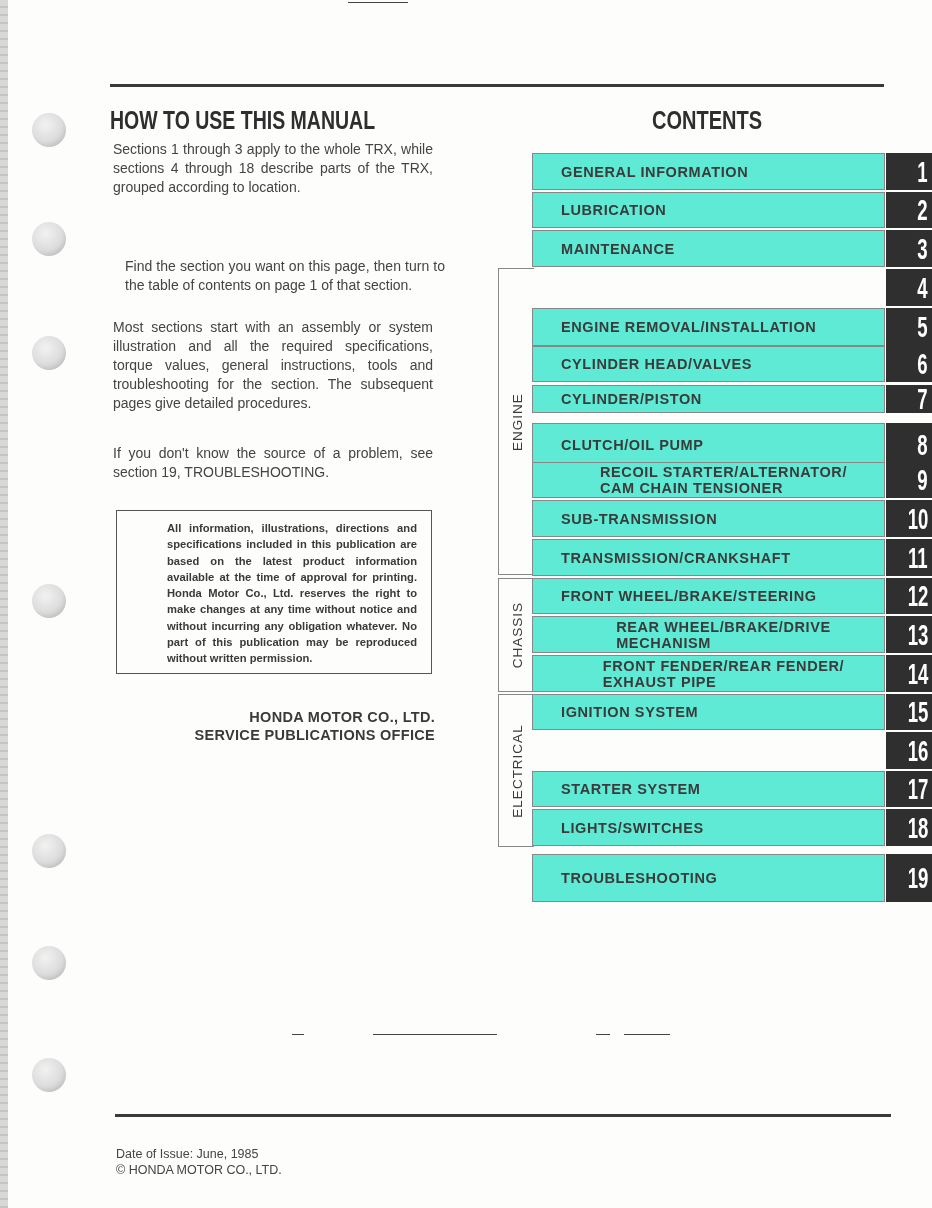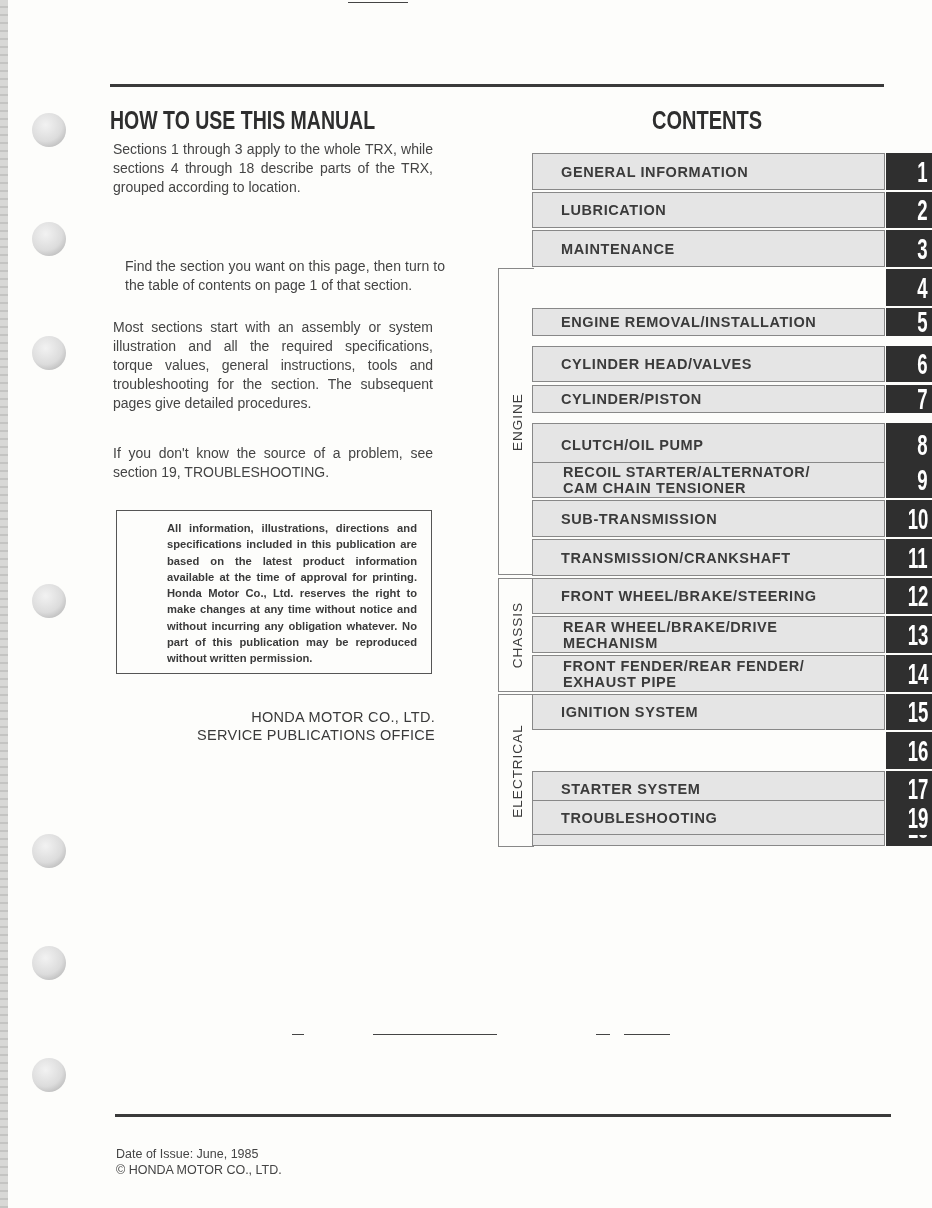--- a/index.html
+++ b/index.html
@@ -27,33 +27,33 @@
   }
   .para {
     position: absolute; left: 113px; width: 320px; font-size: 14px; line-height: 19px;
     text-align: justify; color: #444;
   }
   .notice-box {
     position: absolute; left: 116px; top: 510px; width: 316px; height: 164px;
     border: 1px solid #555; box-sizing: border-box; padding: 9px 14px 0 14px;
   }
   .notice-text { font-size: 11.2px; line-height: 16.3px; font-weight: bold; text-align: justify; color: #3a3a3a; margin-left: 36px; }
-  .publisher { position: absolute; right: 497px; top: 708px; text-align: right; font-size: 14.5px; line-height: 18px; color: #3a3a3a; letter-spacing: 0.3px; }
+  .publisher { position: absolute; right: 497px; top: 708px; text-align: right; font-size: 14.5px; line-height: 18px; color: #3a3a3a; letter-spacing: 0.3px; font-weight: bold; }
   .contents-title {
     position: absolute; left: 652px; top: 106px; font-weight: bold; font-size: 25px; color: #2e2e2e;
     transform: scaleX(0.8); transform-origin: left top;
   }
   .row { position: absolute; left: 532px; width: 400px; }
   .row-label {
     position: absolute; left: 0; top: 0; bottom: 0; width: 353px;
-    border: 1px solid #888; box-sizing: border-box; background: #e5e5e5;
+    border: 1px solid #888; box-sizing: border-box; background: #5eead4;
     font-size: 14.5px; font-weight: bold; letter-spacing: 0.6px; color: #3b3b3b;
     display: flex; align-items: center; padding-left: 28px; line-height: 16px;
   }
-  .row-label.two-line { padding-left: 30px; }
+  .row-label.two-line { padding-left: 30px; justify-content: center; }
   .row-num {
     position: absolute; left: 354px; top: 0; bottom: 0; width: 46px; background: #2f2f2f;
     color: #fff; font-weight: bold; font-size: 30px; text-align: right; padding-right: 4px; box-sizing: border-box;
     display: flex; align-items: center; justify-content: flex-end;
   }
   .row-num span { display: inline-block; transform: scaleX(0.62); transform-origin: right center; }
   .group {
     position: absolute; left: 498px; width: 36px; border: 1px solid #888; border-right: none; box-sizing: border-box;
   }
   .group-label {
@@ -124,21 +124,21 @@
   <div class="row-label">MAINTENANCE</div>
   <div class="row-num">
       <span>3</span>
     </div>
 </div>
 <div class="row" style="top:269px;height:37px">
   <div class="row-num">
       <span>4</span>
     </div>
 </div>
-<div class="row" style="top:308px;height:28px">
+<div class="row" style="top:308px;height:38px">
   <div class="row-label">ENGINE REMOVAL/INSTALLATION</div>
   <div class="row-num">
       <span>5</span>
     </div>
 </div>
 <div class="row" style="top:346px;height:36px">
   <div class="row-label">CYLINDER HEAD/VALVES</div>
   <div class="row-num">
       <span>6</span>
     </div>
@@ -222,21 +222,21 @@
   <div class="row-num">
       <span>17</span>
     </div>
 </div>
 <div class="row" style="top:809px;height:37px">
   <div class="row-label">LIGHTS/SWITCHES</div>
   <div class="row-num">
       <span>18</span>
     </div>
 </div>
-<div class="row" style="top:800px;height:35px">
+<div class="row" style="top:854px;height:48px">
   <div class="row-label">TROUBLESHOOTING</div>
   <div class="row-num">
       <span>19</span>
     </div>
 </div>
 
 <div class="rule-bottom"></div>
 <div class="footer">
   <div>Date of Issue: June, 1985</div>
   <div>© HONDA MOTOR CO., LTD.</div>

